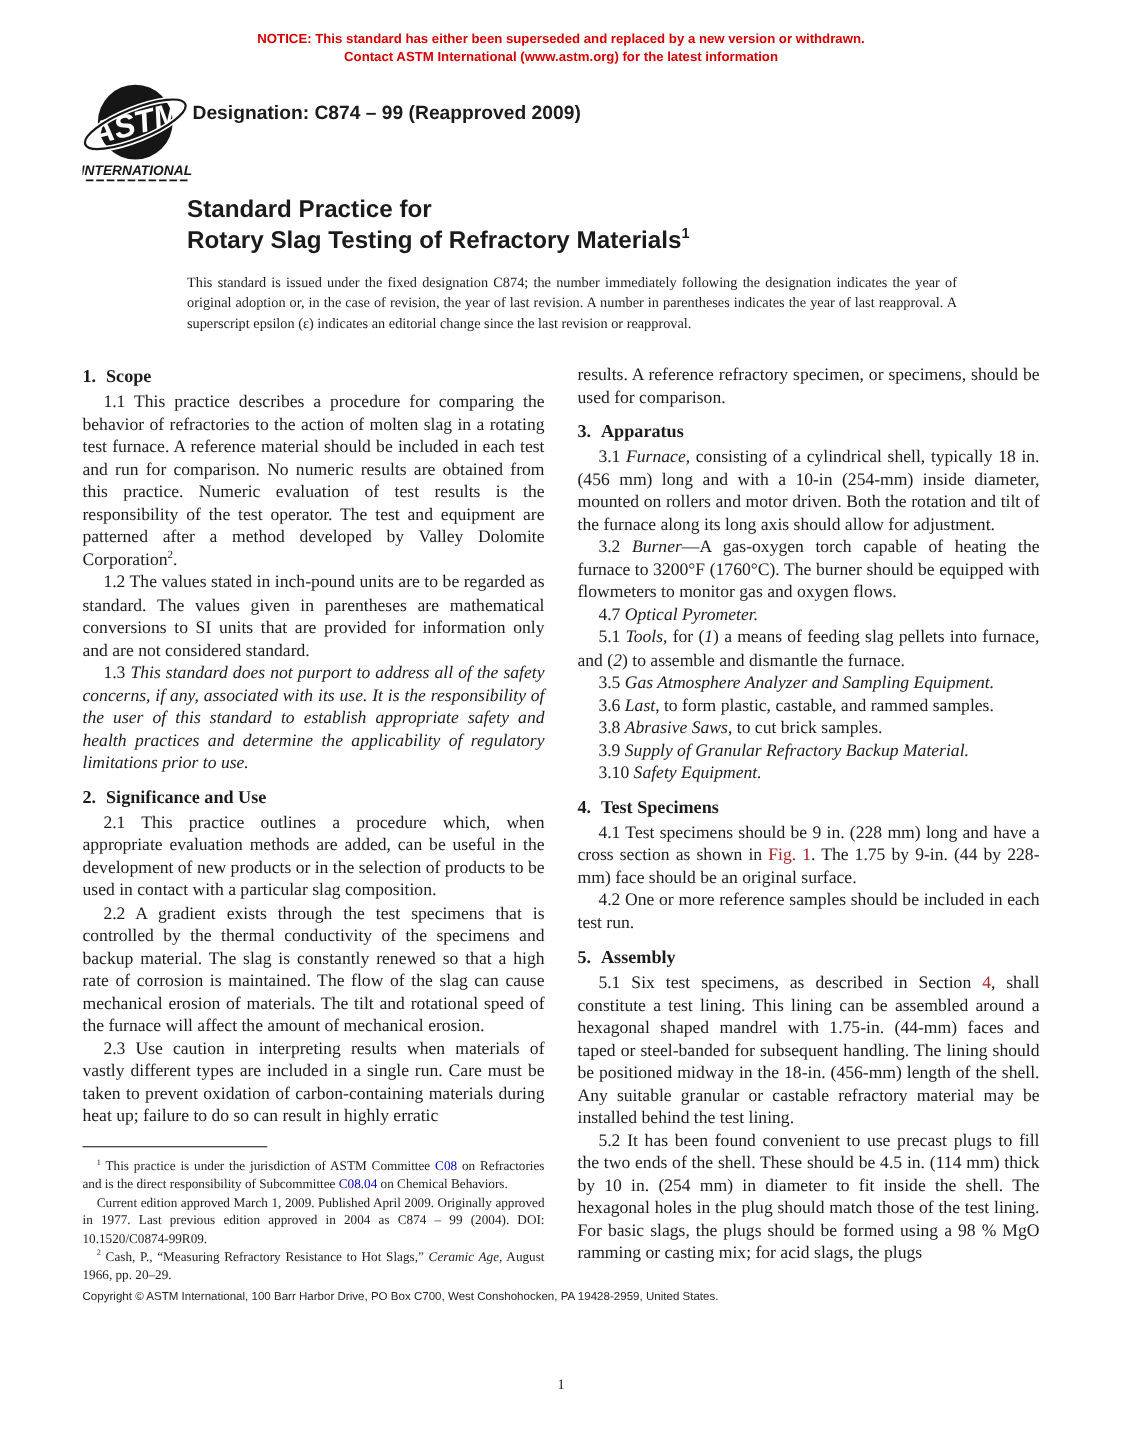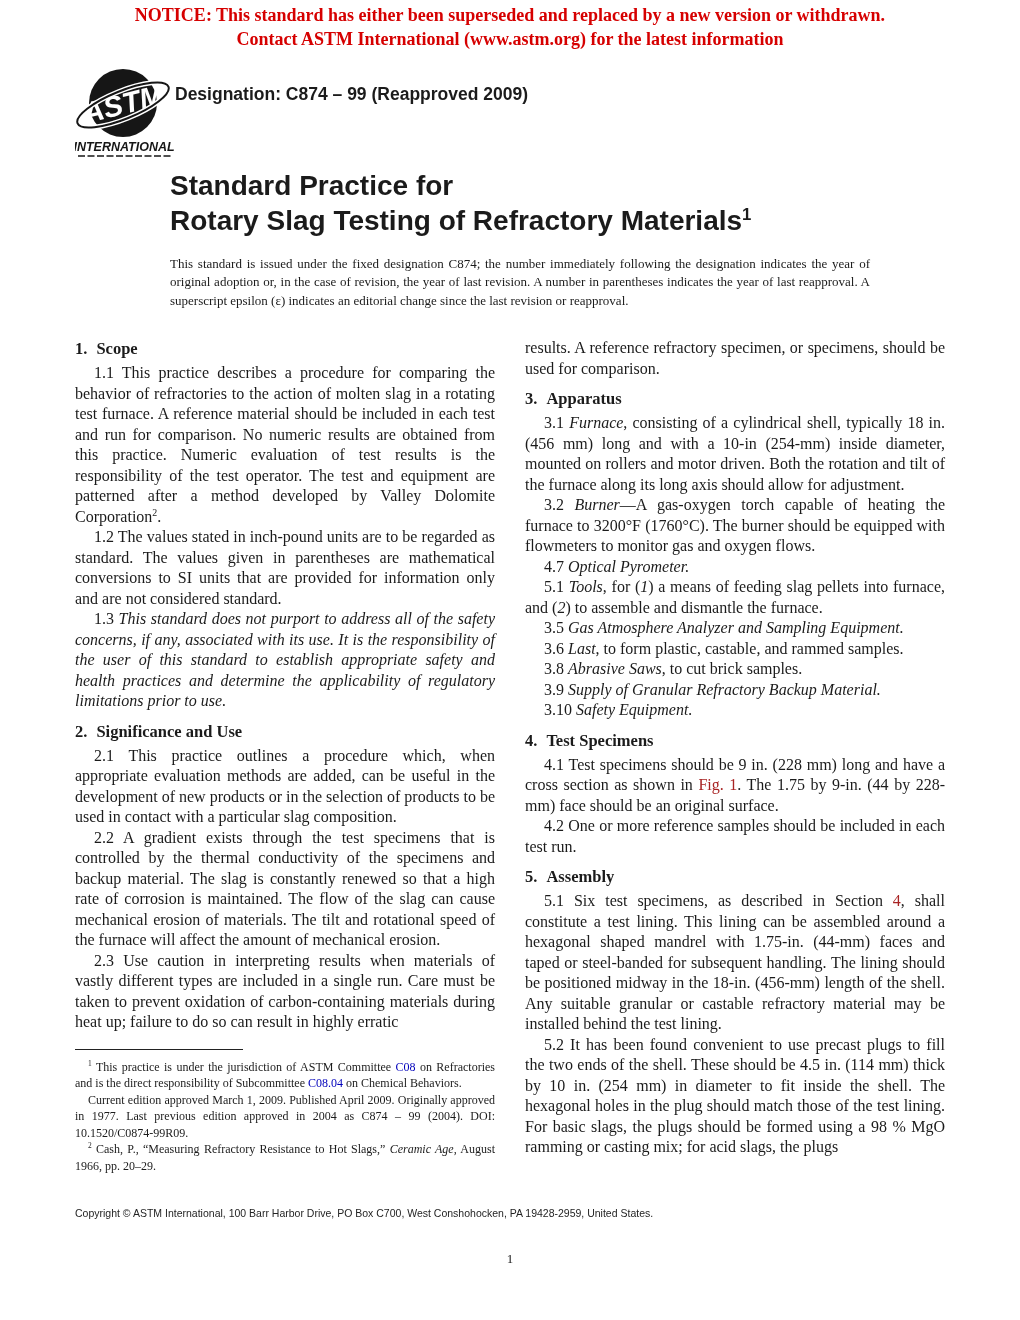--- a/index.html
+++ b/index.html
@@ -10,36 +10,36 @@
   }
   html,body{margin:0;padding:0;}
   body{
     width:1020px;height:1320px;background:#ffffff;position:relative;
     font-family:"Liberation Serif", serif;color:var(--ink);
     -webkit-font-smoothing:antialiased;
   }
   .page{position:absolute;inset:0;overflow:hidden;}
 
   .notice{
-    padding-top:4px;text-align:center;
-    font-family:Liberation Serif, serif;font-weight:bold;
-    font-size:18px;line-height:1.32;color:var(--notice-red);
+    padding-top:28px;text-align:center;
+    font-family:Liberation Sans, sans-serif;font-weight:bold;
+    font-size:12px;line-height:1.32;color:var(--notice-red);
   }
 
   .header{position:relative;margin:12px 75px 0;height:96px;}
   .logo-svg{position:absolute;left:0;top:0;}
   .designation{
     position:absolute;left:100px;top:20px;
     font-family:"Liberation Sans", sans-serif;font-weight:bold;font-size:17.5px;
   }
 
   .title-block{
     margin:8px 75px 0 170px;
     font-family:"Liberation Sans", sans-serif;font-weight:bold;
-    font-size:28px;line-height:1.27;
+    font-size:22px;line-height:1.27;
   }
   .title-sup{font-size:0.6em;}
 
   .preamble{
     margin:16px 34px 0 170px;width:700px;
     font-size:13px;line-height:1.45;text-align:justify;
   }
 
   .columns{display:flex;gap:30px;margin:27px 75px 16px;}
   .col{width:420px;}
@@ -61,21 +61,21 @@
   .link-blue{color:var(--link-blue);cursor:pointer;}
   .link-red{color:var(--link-red);cursor:pointer;}
 
   .fn-rule{width:168px;border-top:1.6px solid #222;margin:16px 0 9px;}
   .footnote{
     margin:0;font-size:12px;line-height:16.5px;
     text-align:justify;text-indent:13px;
   }
 
   .copyright{
-    position:absolute;left:75px;top:1207px;
+    position:absolute;left:75px;top:1173px;
     font-family:"Liberation Sans", sans-serif;font-size:10.5px;color:#242424;
   }
   .page-num{
     position:absolute;top:1251px;left:0;width:100%;
     text-align:center;font-size:13px;
   }
 </style>
 </head>
 <body>
 

